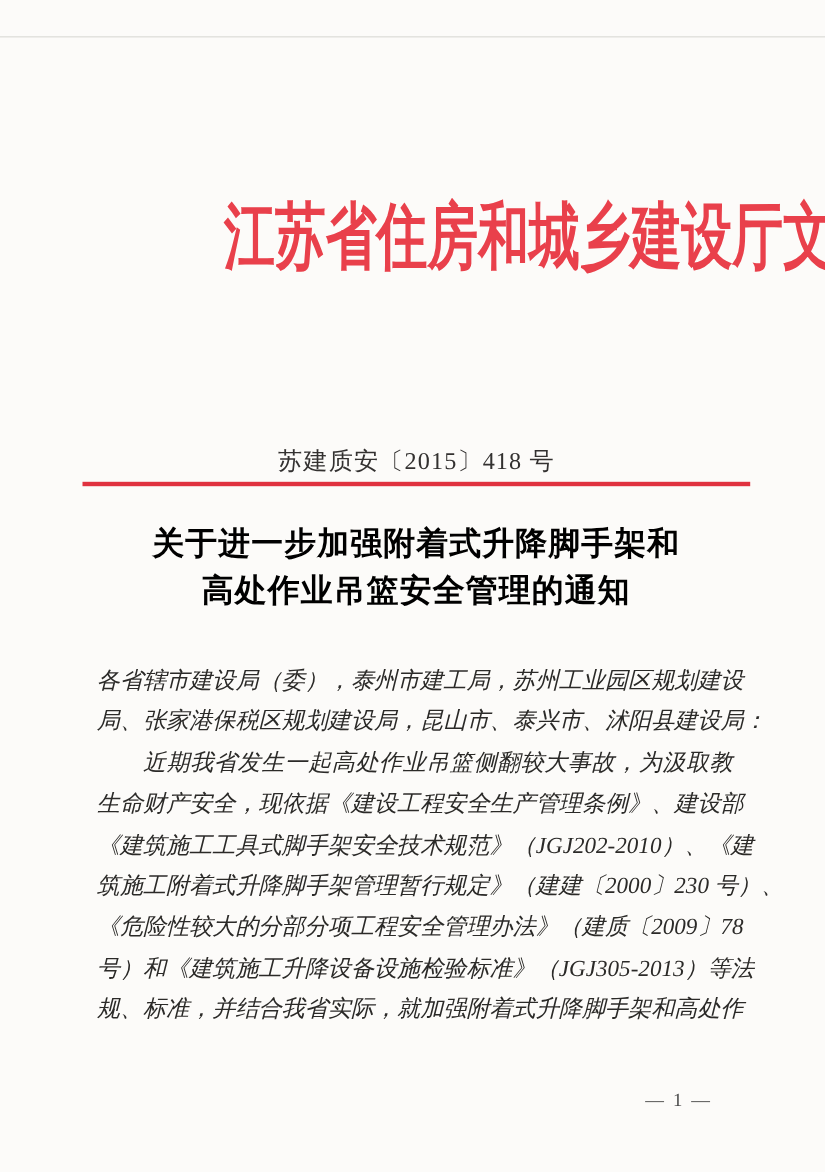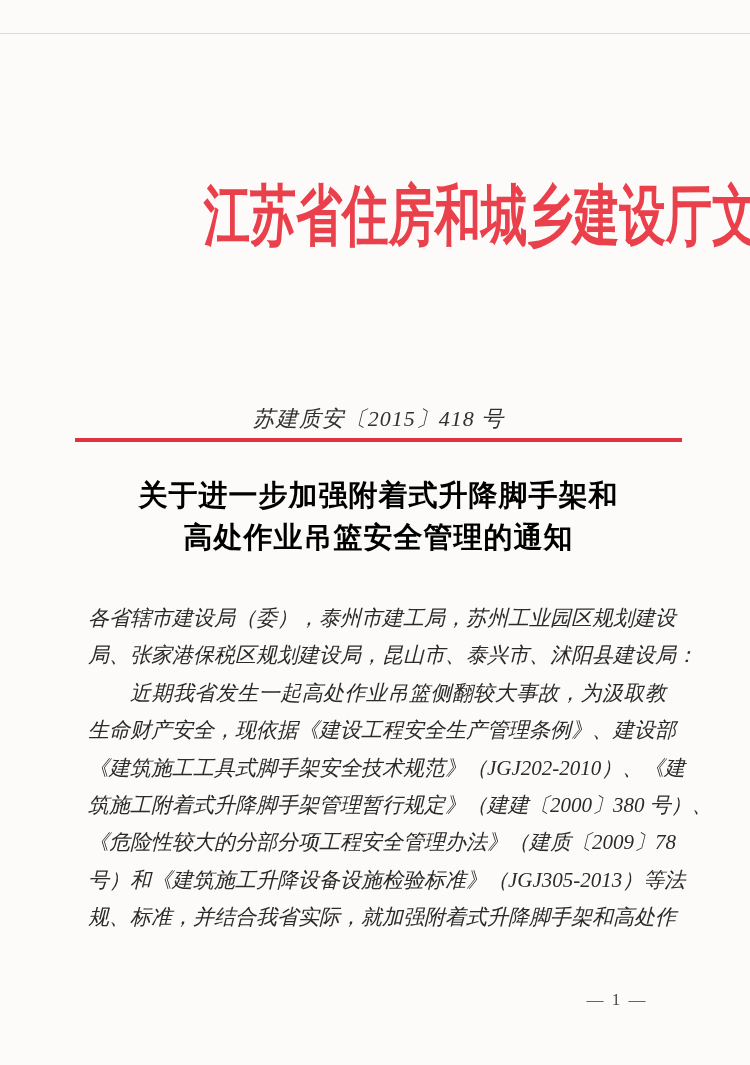--- a/index.html
+++ b/index.html
@@ -50,21 +50,20 @@
   .doc-number {
     position: absolute;
     top: 404px;
     left: 0;
     width: 607px;
     text-align: center;
     font-size: 22px;
     line-height: 30px;
     color: #333130;
     letter-spacing: 1px;
-    font-style: italic;
   }
   .red-rule {
     position: absolute;
     top: 438px;
     left: 0;
     width: 607px;
     height: 4px;
     background: #e0323f;
   }
   .notice-title {
@@ -128,21 +127,21 @@
     <div>关于进一步加强附着式升降脚手架和</div>
     <div>高处作业吊篮安全管理的通知</div>
   </div>
 
   <div class="body-text">
     <div class="line">各省辖市建设局（委），泰州市建工局，苏州工业园区规划建设</div>
     <div class="line">局、张家港保税区规划建设局，昆山市、泰兴市、沭阳县建设局：</div>
     <div class="line indent">近期我省发生一起高处作业吊篮侧翻较大事故，为汲取教</div>
     <div class="line">生命财产安全，现依据《建设工程安全生产管理条例》、建设部</div>
     <div class="line">《建筑施工工具式脚手架安全技术规范》（JGJ202-2010）、《建</div>
-    <div class="line">筑施工附着式升降脚手架管理暂行规定》（建建〔2000〕380 号）、</div>
+    <div class="line">筑施工附着式升降脚手架管理暂行规定》（建建〔2000〕230 号）、</div>
     <div class="line">《危险性较大的分部分项工程安全管理办法》（建质〔2009〕78</div>
     <div class="line">号）和《建筑施工升降设备设施检验标准》（JGJ305-2013）等法</div>
     <div class="line">规、标准，并结合我省实际，就加强附着式升降脚手架和高处作</div>
   </div>
 
 </div>
 
 <div class="page-footer">— 1 —</div>
 
 </body></html>

